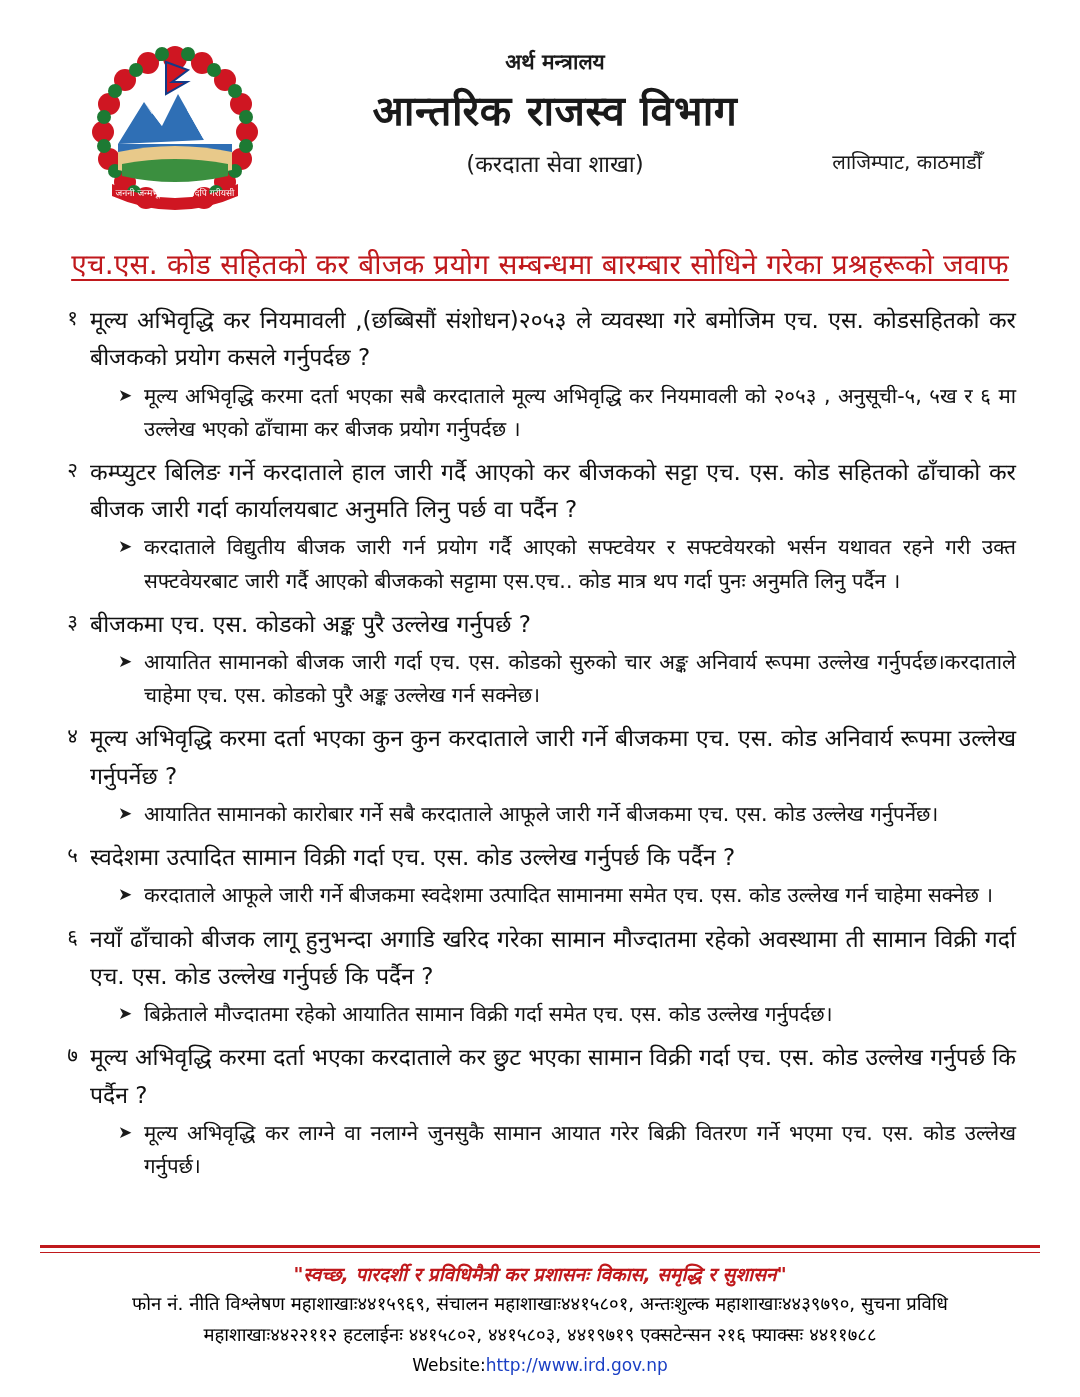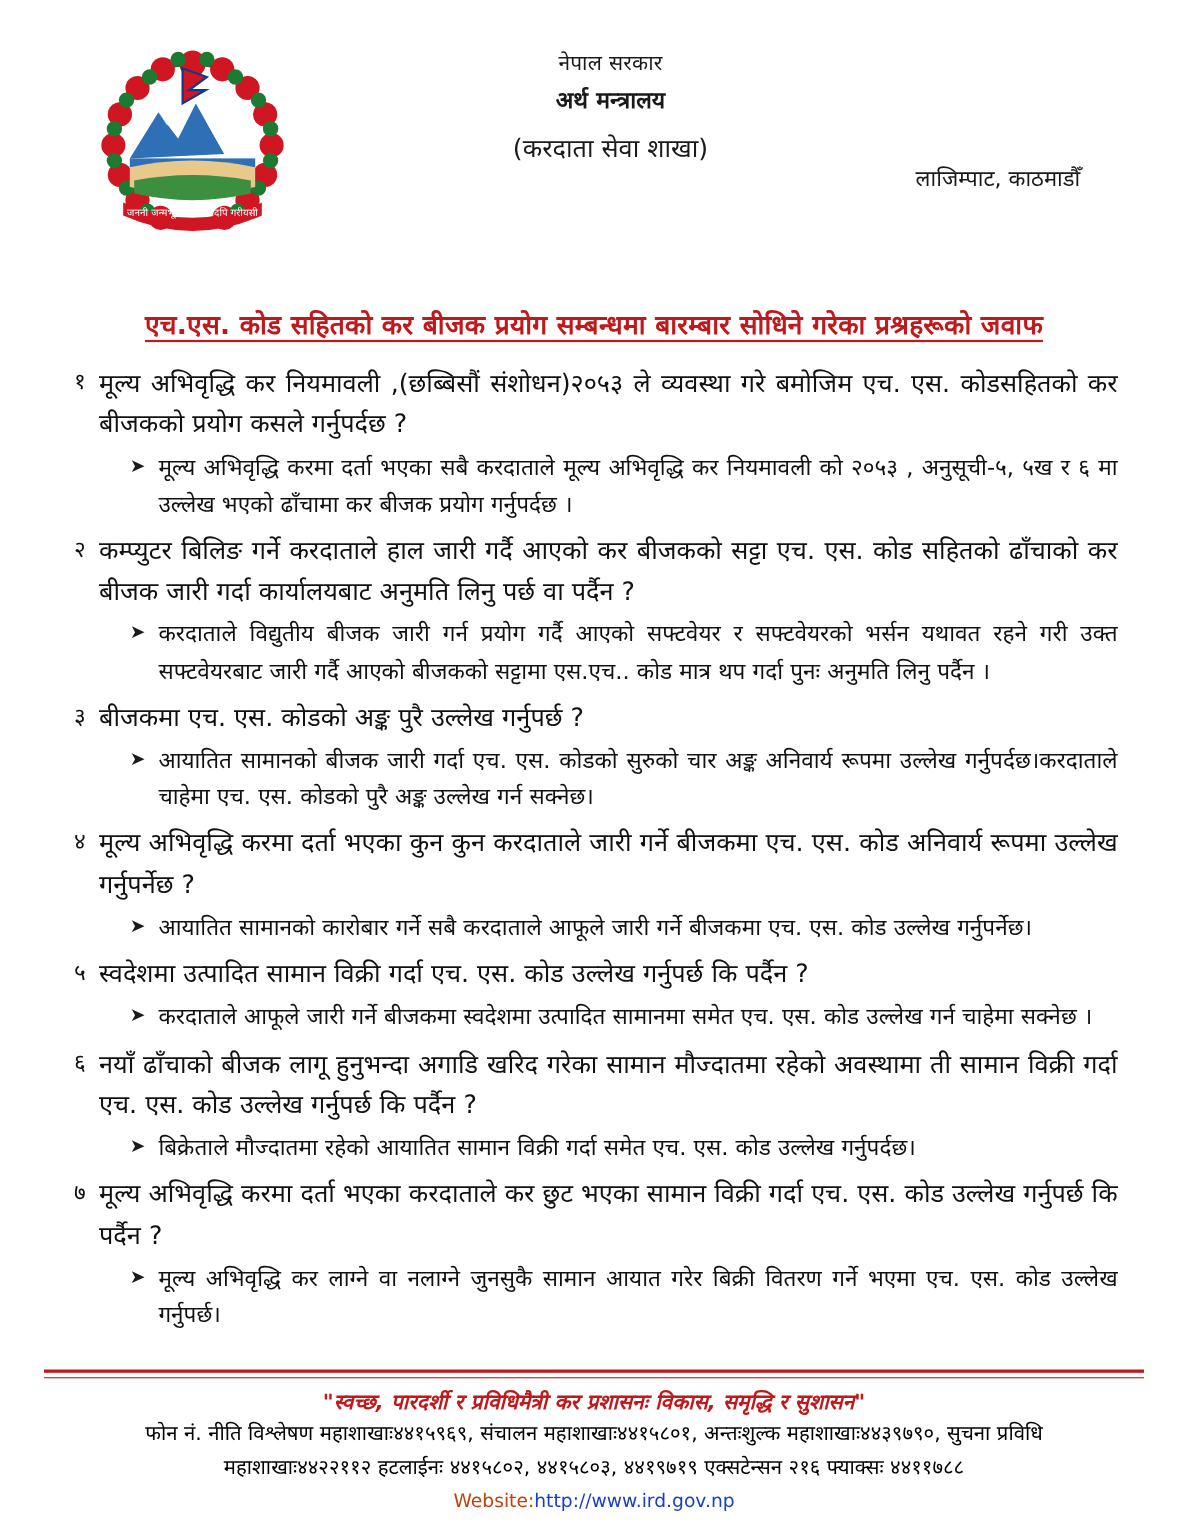--- a/index.html
+++ b/index.html
@@ -71,26 +71,26 @@
     position: absolute;
     right: 52px;
     top: 148px;
     font-size: 20px;
     color: #1a1a1a;
   }
 
   
   .doc-title {
     text-align: center;
-    font-size: 24px;
-    font-weight: bold;
+    font-size: 28px;
+    font-weight: normal;
     color: #c0191c;
     text-decoration: underline;
     text-underline-offset: 5px;
-    margin-top: 42px;
+    margin-top: 8px;
     margin-bottom: 20px;
     letter-spacing: .2px;
   }
   .qa-list {
     margin: 0;
     padding: 0 18px 0 10px;
   }
   .qa-item {
     display: flex;
     align-items: flex-start;
@@ -163,21 +163,21 @@
     font-size: 18.5px;
     line-height: 1.45;
     margin-top: 4px;
     padding: 0 60px;
   }
   .website {
     color: #1a3fc4;
     font-size: 17px;
     margin-top: 6px;
   }
-  .website .w-label { color: #c2410c; }
+  .website .w-label { color: #000000; }
 </style>
 </head>
 <body>
 
 <div class="page">
 
   <div class="header">
 
     <svg class="emblem" viewBox="0 0 166 182">
 
@@ -226,22 +226,22 @@
       <path d="M26 108 Q83 96 140 108 L140 126 Q83 138 26 126 Z" fill="#e8c98a"></path>
       <path d="M30 120 Q83 110 136 120 L136 132 Q83 144 30 132 Z" fill="#3b8f3f"></path>
 
       <path d="M74 18 L74 50 L95 38 L80 38 L96 26 Z" fill="#cf1622" stroke="#123a87" stroke-width="2"></path>
 
       <path d="M20 140 Q83 168 146 140 L146 152 Q83 180 20 152 Z" fill="#cf1622"></path>
       <text x="83" y="152" font-size="9" fill="#ffffff" text-anchor="middle" font-family="DejaVu Sans, sans-serif">जननी जन्मभूमिश्च स्वर्गादपि गरीयसी</text>
     </svg>
 
     <div class="header-center">
-      <div class="gov-line">नेपाल सरकार</div>
       <div class="ministry-line">अर्थ मन्त्रालय</div>
+      <div class="dept-title">आन्तरिक राजस्व विभाग</div>
       <div class="branch">(करदाता सेवा शाखा)</div>
     </div>
     <div class="location">लाजिम्पाट, काठमाडौँ</div>
   </div>
 
   <div class="doc-title">एच.एस. कोड सहितको कर बीजक प्रयोग सम्बन्धमा बारम्बार सोधिने गरेका प्रश्रहरूको जवाफ</div>
 
   <div class="qa-list">
 
     <div>

